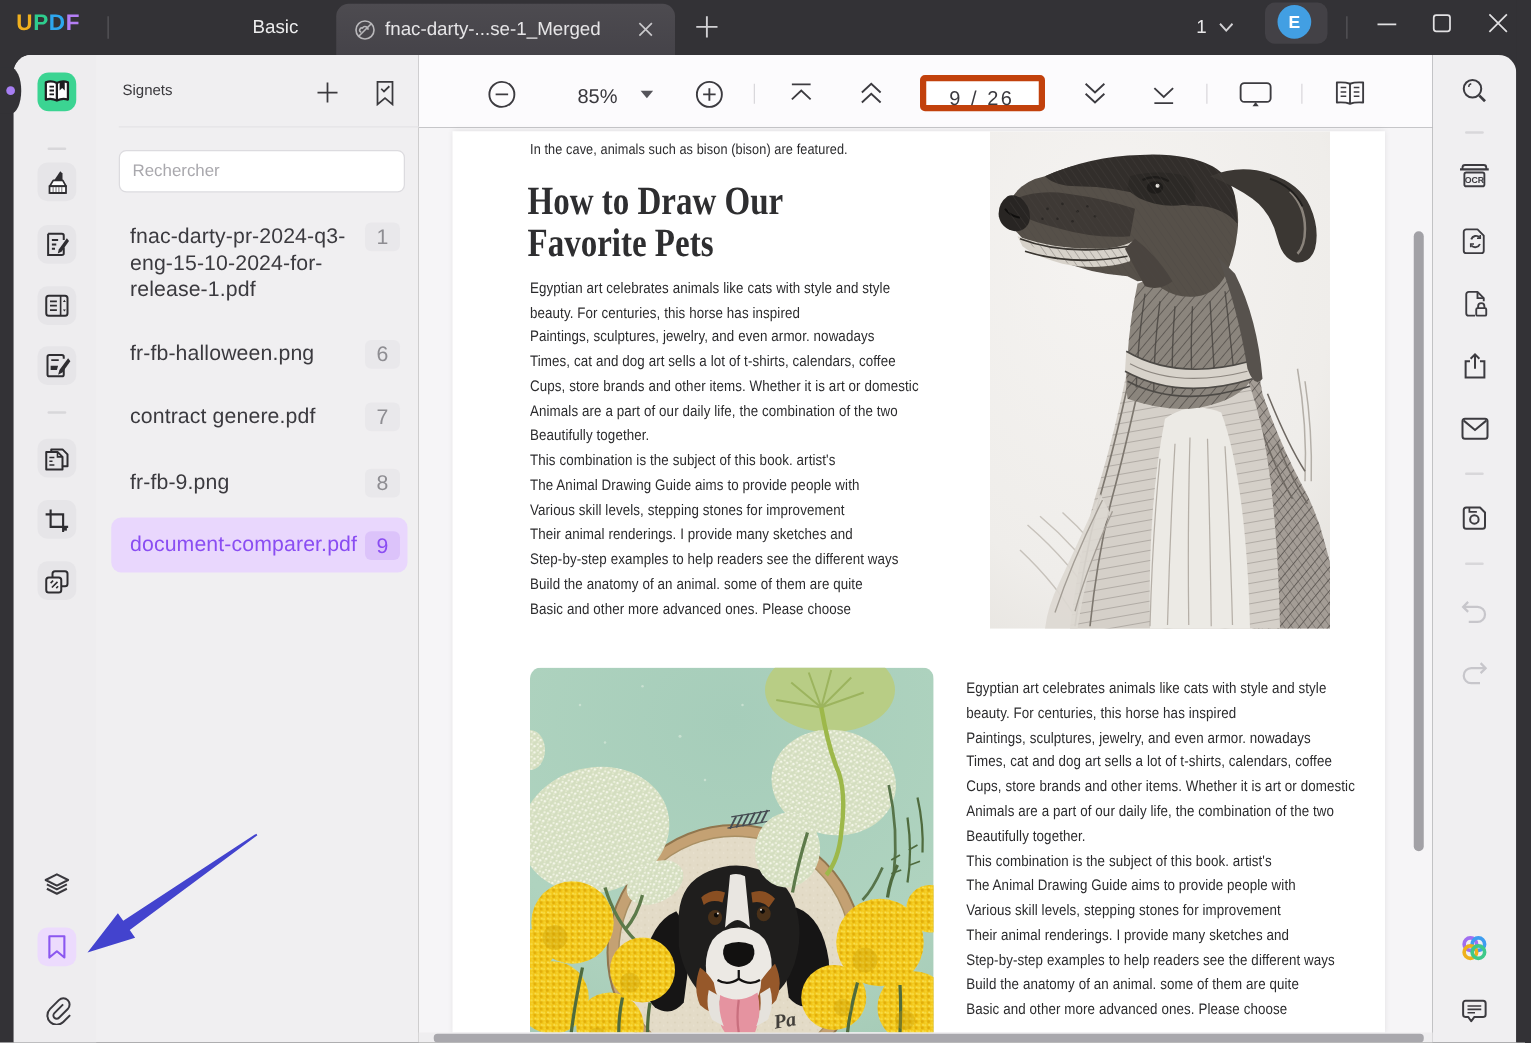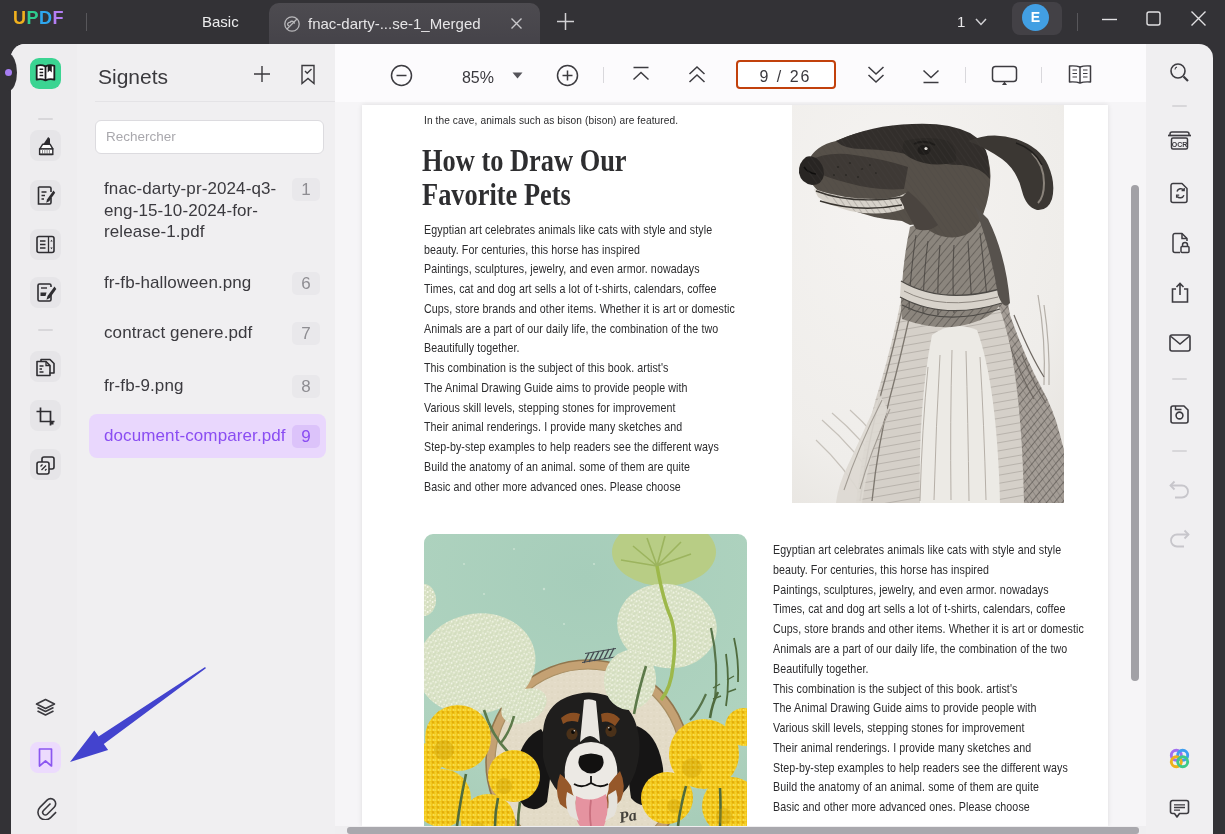--- a/index.html
+++ b/index.html
@@ -6,21 +6,21 @@
 .abs{position:absolute;}
 #stage{position:relative;width:1225px;height:834px;padding-left:33px;}
 .logo{left:13px;top:8px;font-size:18px;font-weight:bold;letter-spacing:0.5px;}
 .menu{top:0;height:44px;line-height:44px;color:#ededee;font-size:15px;}
 .tab{left:269px;top:3px;width:271px;height:41px;background:linear-gradient(#4d4b50,#454349);border-radius:10px 10px 0 0;}
 .tabtext{left:39px;top:0;height:47px;line-height:41px;color:#e6e5e7;font-size:15px;}
 #leftpanel{left:11px;top:44px;width:324px;height:790px;background:#f0eff1;border-radius:14px 0 0 0;}
 #iconcol{left:11px;top:44px;width:66px;height:790px;background:#eeedef;border-radius:14px 0 0 0;}
 .icbg{left:30px;width:31px;height:31px;border-radius:8px;background:#e6e5e8;}
 .isep{left:38px;width:15px;height:2px;background:#d8d7da;border-radius:1px;}
-.sgtitle{left:98px;top:65px;font-size:21px;color:#3a393d;}
+.sgtitle{left:98px;top:65px;font-size:12px;color:#3a393d;}
 .searchbox{left:94.5px;top:119.5px;width:229px;height:34px;background:#fff;border:1px solid #dcdbdf;border-radius:6px;box-sizing:border-box;}
 .bmitem{left:104px;font-size:17px;color:#3b3a3f;letter-spacing:0.1px;line-height:20px;}
 .bmnum{width:28px;height:23px;border-radius:5px;background:#e9e8eb;color:#8e8d92;font-size:17px;text-align:center;line-height:23px;left:292px;}
 #toolbar{left:335px;top:44px;width:811px;height:58px;background:#fcfbfd;}
 #docarea{left:335px;top:102px;width:811px;height:732px;background:#f6f5f7;}
 #page{left:361.5px;top:105px;width:746.5px;height:721px;background:#ffffff;box-shadow:0 0 5px rgba(0,0,0,0.10);}
 .tsep{top:67px;width:1px;height:16px;background:#d9d8dc;}
 #rightpanel{left:1146px;top:44px;width:67px;height:790px;background:#f0eff1;border-radius:0 14px 0 0;}
 #rightedge{left:1213px;top:0;width:12px;height:834px;background:#333236;}
 .rsep{left:1172px;width:15px;height:2px;background:#d8d7da;border-radius:1px;}
@@ -194,21 +194,21 @@
     </svg>
 <div class="abs tsep" style="left:603px;"></div>
 <svg class="abs ticon" style="left:632px;top:66px" width="18" height="18" viewBox="0 0 18 18" stroke-width="1.7">
       <path d="M1.5 1.5 h15"></path>
       <path d="M1.5 13.5 L9 6.5 L16.5 13.5"></path>
     </svg>
 <svg class="abs ticon" style="left:688px;top:65px" width="18" height="19" viewBox="0 0 18 19" stroke-width="1.7">
       <path d="M1.5 9 L9 2 L16.5 9"></path>
       <path d="M1.5 17 L9 10 L16.5 17"></path>
     </svg>
-<div class="abs" style="left:735.5px;top:60px;width:100px;height:28.5px;background:#fff;border:2px solid #c2410c;border-radius:4px;box-sizing:border-box;text-align:center;line-height:29px;font-size:16px;letter-spacing:2px;color:#3a393e;">9 / 26</div>
+<div class="abs" style="left:735.5px;top:60px;width:100px;height:28.5px;background:#fff;border:5px solid #c2410c;border-radius:4px;box-sizing:border-box;text-align:center;line-height:29px;font-size:16px;letter-spacing:2px;color:#3a393e;">9 / 26</div>
 <svg class="abs ticon" style="left:867px;top:65px" width="18" height="19" viewBox="0 0 18 19" stroke-width="1.7">
       <path d="M1.5 2 L9 9 L16.5 2"></path>
       <path d="M1.5 10 L9 17 L16.5 10"></path>
     </svg>
 <svg class="abs ticon" style="left:922px;top:66px" width="18" height="18" viewBox="0 0 18 18" stroke-width="1.7">
       <path d="M1.5 4.5 L9 11.5 L16.5 4.5"></path>
       <path d="M1.5 16.5 h15"></path>
     </svg>
 <div class="abs tsep" style="left:965px;"></div>
 <svg class="abs ticon" style="left:991px;top:65px" width="27" height="21" viewBox="0 0 27 21" stroke-width="1.6">

